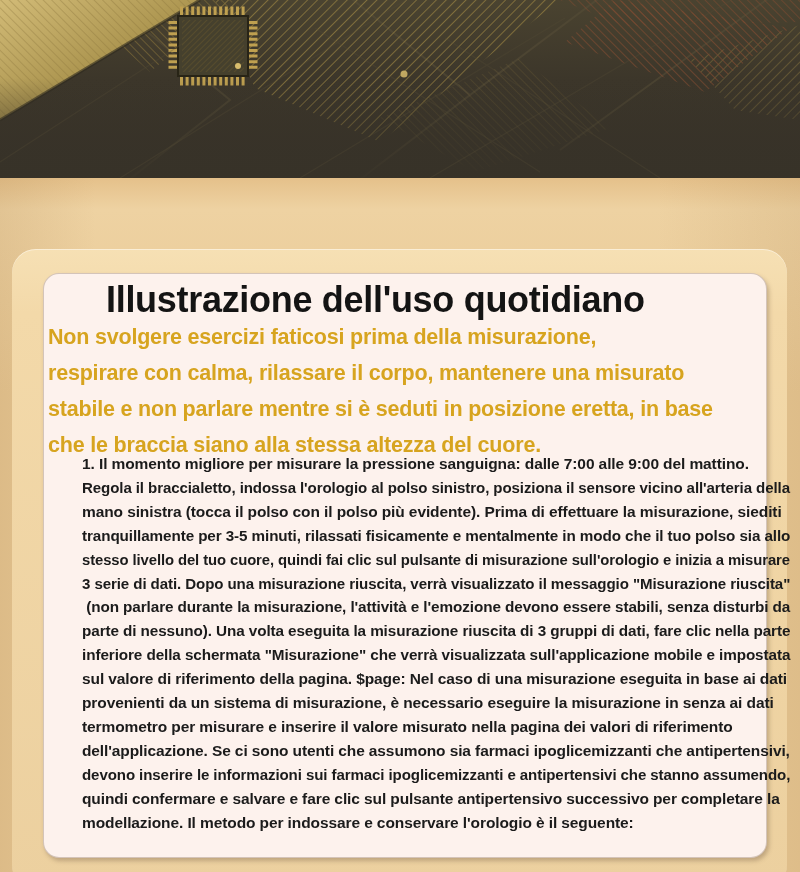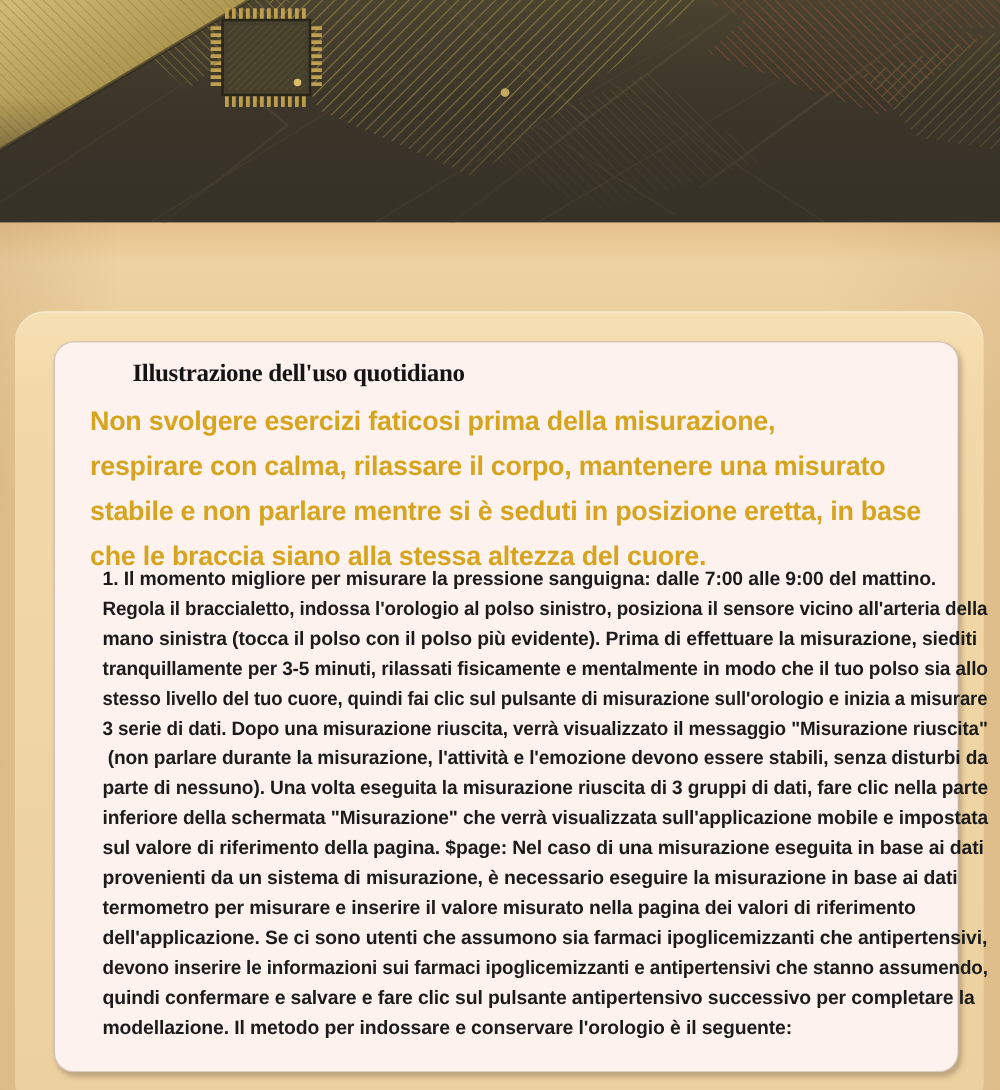--- a/index.html
+++ b/index.html
@@ -27,24 +27,24 @@
   }
   .card {
     position:absolute; left:31px; top:24px; width:722px; height:583px;
     border-radius:16px;
     background:var(--card-bg,#fdf2ed);
     border:1px solid rgba(145,122,100,.38);
     box-shadow:2px 3px 4px rgba(118,94,70,.38);
   }
   .title-wrap { position:absolute; top:9px; left:62px; width:648px; }
   .card-title {
-    font-size:20px; font-weight:bold; color:var(--title-color,#141414);
-    line-height:33px; letter-spacing:-0.3px;font-family:Liberation Serif, serif;
+    font-size:36px; font-weight:bold; color:var(--title-color,#141414);
+    line-height:33px; letter-spacing:-0.3px;
   }
-  .warning-wrap { position:absolute; top:45px; left:28px; width:692px;text-align:right; }
+  .warning-wrap { position:absolute; top:45px; left:4px; width:692px;text-align:right; }
   .warning-wrap .fitline {
     font-size:21.5px; font-weight:bold; color:var(--warning-color,#d7a41f);
     line-height:36px; height:36px; letter-spacing:-0.2px;
   }
   .body-wrap { position:absolute; top:178px; left:6px; width:708px;margin-left:32px; }
   .body-wrap .fitline {
     font-size:15.5px; font-weight:bold; color:var(--body-color,#1b1b1b);
     line-height:23.9px; letter-spacing:-0.1px;
   }
   .fitline { white-space:pre; display:block; width:max-content; transform-origin:0 50%; }
@@ -147,21 +147,21 @@
           <div class="fitline">1. Il momento migliore per misurare la pressione sanguigna: dalle 7:00 alle 9:00 del mattino.</div>
           <div class="fitline" style="transform: scaleX(0.9725);">Regola il braccialetto, indossa l'orologio al polso sinistro, posiziona il sensore vicino all'arteria della</div>
           <div class="fitline">mano sinistra (tocca il polso con il polso più evidente). Prima di effettuare la misurazione, siediti</div>
           <div class="fitline" style="transform: scaleX(0.9833);">tranquillamente per 3-5 minuti, rilassati fisicamente e mentalmente in modo che il tuo polso sia allo</div>
           <div class="fitline" style="transform: scaleX(0.9581);">stesso livello del tuo cuore, quindi fai clic sul pulsante di misurazione sull'orologio e inizia a misurare</div>
           <div class="fitline" style="transform: scaleX(0.9739);">3 serie di dati. Dopo una misurazione riuscita, verrà visualizzato il messaggio "Misurazione riuscita"</div>
           <div class="fitline" style="transform: scaleX(0.9874);"> (non parlare durante la misurazione, l'attività e l'emozione devono essere stabili, senza disturbi da</div>
           <div class="fitline" style="transform: scaleX(0.9861);">parte di nessuno). Una volta eseguita la misurazione riuscita di 3 gruppi di dati, fare clic nella parte</div>
           <div class="fitline" style="transform: scaleX(0.9861);">inferiore della schermata "Misurazione" che verrà visualizzata sull'applicazione mobile e impostata</div>
           <div class="fitline">sul valore di riferimento della pagina. $page: Nel caso di una misurazione eseguita in base ai dati</div>
-          <div class="fitline">provenienti da un sistema di misurazione, è necessario eseguire la misurazione in base ai dati</div>
+          <div class="fitline">provenienti da un sistema di misurazione, è necessario eseguire la misurazione in senza ai dati</div>
           <div class="fitline">termometro per misurare e inserire il valore misurato nella pagina dei valori di riferimento</div>
           <div class="fitline" style="transform: scaleX(0.9986);">dell'applicazione. Se ci sono utenti che assumono sia farmaci ipoglicemizzanti che antipertensivi,</div>
           <div class="fitline" style="transform: scaleX(0.9725);">devono inserire le informazioni sui farmaci ipoglicemizzanti e antipertensivi che stanno assumendo,</div>
           <div class="fitline">quindi confermare e salvare e fare clic sul pulsante antipertensivo successivo per completare la</div>
           <div class="fitline">modellazione. Il metodo per indossare e conservare l'orologio è il seguente:</div>
         </div>
 
     </div>
   </div>
 

